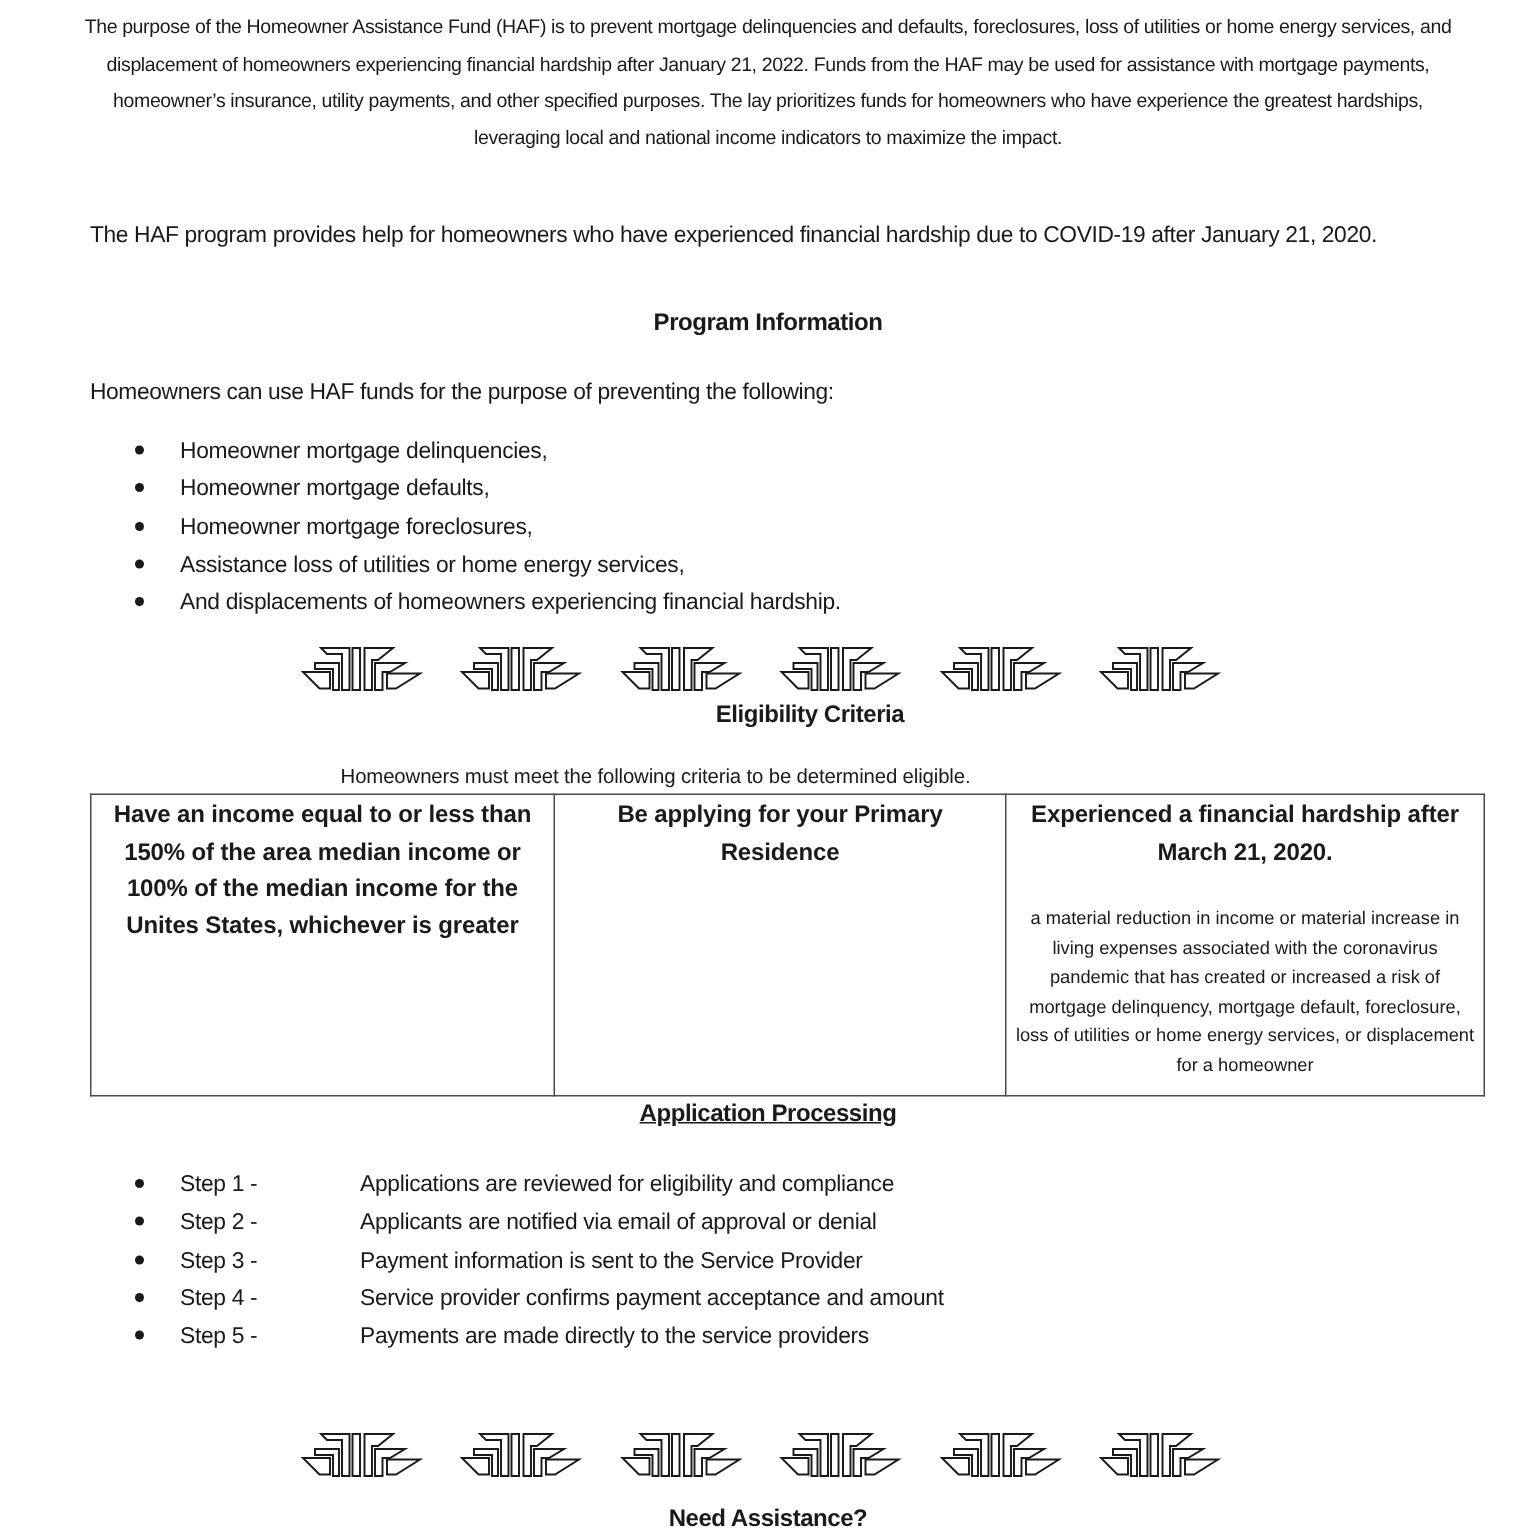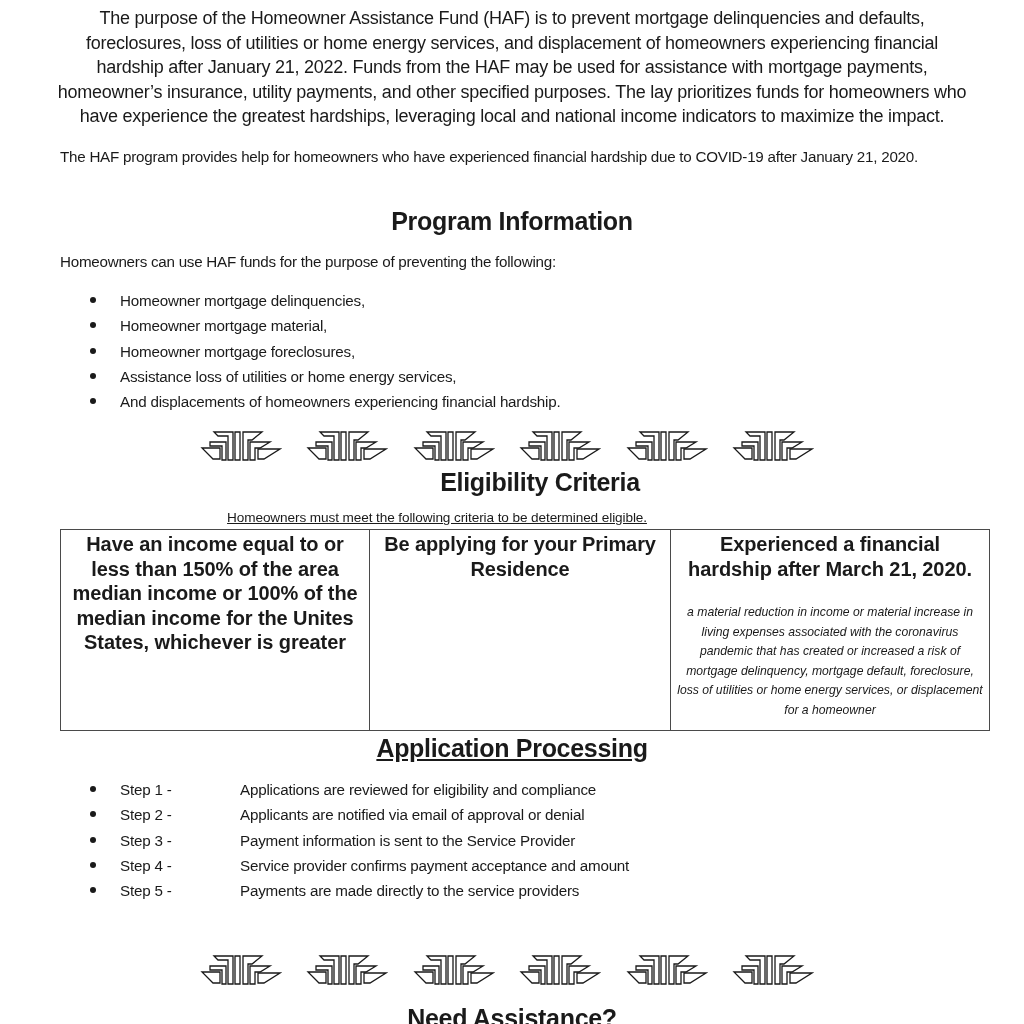--- a/index.html
+++ b/index.html
@@ -3,80 +3,80 @@
 <meta charset="utf-8">
 <style>
   html, body { margin: 0; padding: 0; background: #ffffff; }
   body {
     width: 1024px; height: 1024px; overflow: hidden; position: relative;
     font-family: "Liberation Sans", sans-serif; color: #1a1a1a;
   }
   .abs { position: absolute; text-align: center; }
   .intro {
     left: 55px; width: 914px; top: 6px;
-    font-size: 18px; line-height: 24.6px; text-align: center; letter-spacing: -0.25px;
+    font-size: 13px; line-height: 24.6px; text-align: center; letter-spacing: -0.25px;
   }
   .intro2 {
     left: 60px; width: 904px; top: 145px;
     font-size: 15.2px; line-height: 24.6px; text-align: left; letter-spacing: -0.25px;
   }
   .heading {
     left: 0; width: 1024px; text-align: center; font-weight: bold;
-    font-size: 25px; letter-spacing: -0.3px;
+    font-size: 16px; letter-spacing: -0.3px;
   }
   .h-program { top: 207px; }
   .h-elig { top: 468px; padding-left: 28px; }
   .h-app { top: 734px; text-decoration: underline; }
   .h-need { top: 1004px; }
   .lead { left: 60px; top: 253px; font-size: 15.2px; letter-spacing: -0.25px; }
   ul.bullets { list-style: none; margin: 0; padding: 0; }
   ul.bullets li { position: relative; height: 25.3px; font-size: 15.2px; line-height: 25.3px; letter-spacing: -0.2px; }
   ul.bullets li .dot {
     position: absolute; left: 0; top: 9px; width: 6px; height: 6px; border-radius: 50%; background: #1a1a1a;
   }
   .prevent-list { left: 90px; top: 288px; }
   .prevent-list li .txt { position: absolute; left: 30px; white-space: nowrap; }
   .steps-list { left: 90px; top: 777px; }
   .steps-list li .step { position: absolute; left: 30px; white-space: nowrap; }
   .steps-list li .txt { position: absolute; left: 150px; white-space: nowrap; }
   .orn-row { left: 0; width: 1024px; height: 36px; }
   .orn-row svg { position: absolute; top: 0; }
   .row1 { top: 428px; }
   .row2 { top: 952px; }
-  .subline { left: 0; width: 874px; top: 510px; text-align: center; font-size: 13.6px; letter-spacing: -0.1px; text-decoration: underline; }
+  .subline { left: 0; width: 874px; top: 510px; text-align: center; font-size: 13.6px; letter-spacing: -0.1px; }
   table.elig {
     position: absolute; left: 60px; top: 529px; width: 929px; height: 202px;
     border-collapse: collapse; table-layout: fixed;
   }
   table.elig td {
     border: 1.5px solid #4a4a4a; vertical-align: top; text-align: center;
     padding: 2px 6px 0 6px;
   }
-  .cell-title { font-weight: bold; font-size: 20px; line-height: 24.5px; letter-spacing: -0.1px; }
+  .cell-title { font-weight: bold; font-size: 16px; line-height: 24.5px; letter-spacing: -0.1px; }
   .cell-note {
-    font-style: italic; font-size: 12.2px; line-height: 19.5px; margin-top: 22px; letter-spacing: 0px;
+    font-size: 12.2px; line-height: 19.5px; margin-top: 22px; letter-spacing: 0px;
   }
 </style>
 </head>
 <body>
 
 <div class="abs intro">The purpose of the Homeowner Assistance Fund (HAF) is to prevent mortgage delinquencies and defaults, foreclosures, loss of utilities or home energy services, and displacement of homeowners experiencing financial hardship after January 21, 2022.  Funds from the HAF may be used for assistance with mortgage payments, homeowner’s insurance, utility payments, and other specified purposes.  The lay prioritizes funds for homeowners who have experience the greatest hardships, leveraging local and national income indicators to maximize the impact.</div>
 <div class="abs intro2">The HAF program provides help for homeowners who have experienced financial hardship due to COVID-19 after January 21, 2020.</div>
 
 <div class="abs heading h-program">Program Information</div>
 <div class="abs lead">Homeowners can use HAF funds for the purpose of preventing the following:</div>
 
 <ul class="abs bullets prevent-list">
   <li>
       <span class="dot"></span>
       <span class="txt">Homeowner mortgage delinquencies,</span>
     </li>
   <li>
       <span class="dot"></span>
-      <span class="txt">Homeowner mortgage material,</span>
+      <span class="txt">Homeowner mortgage defaults,</span>
     </li>
   <li>
       <span class="dot"></span>
       <span class="txt">Homeowner mortgage foreclosures,</span>
     </li>
   <li>
       <span class="dot"></span>
       <span class="txt">Assistance loss of utilities or home energy services,</span>
     </li>
   <li>

